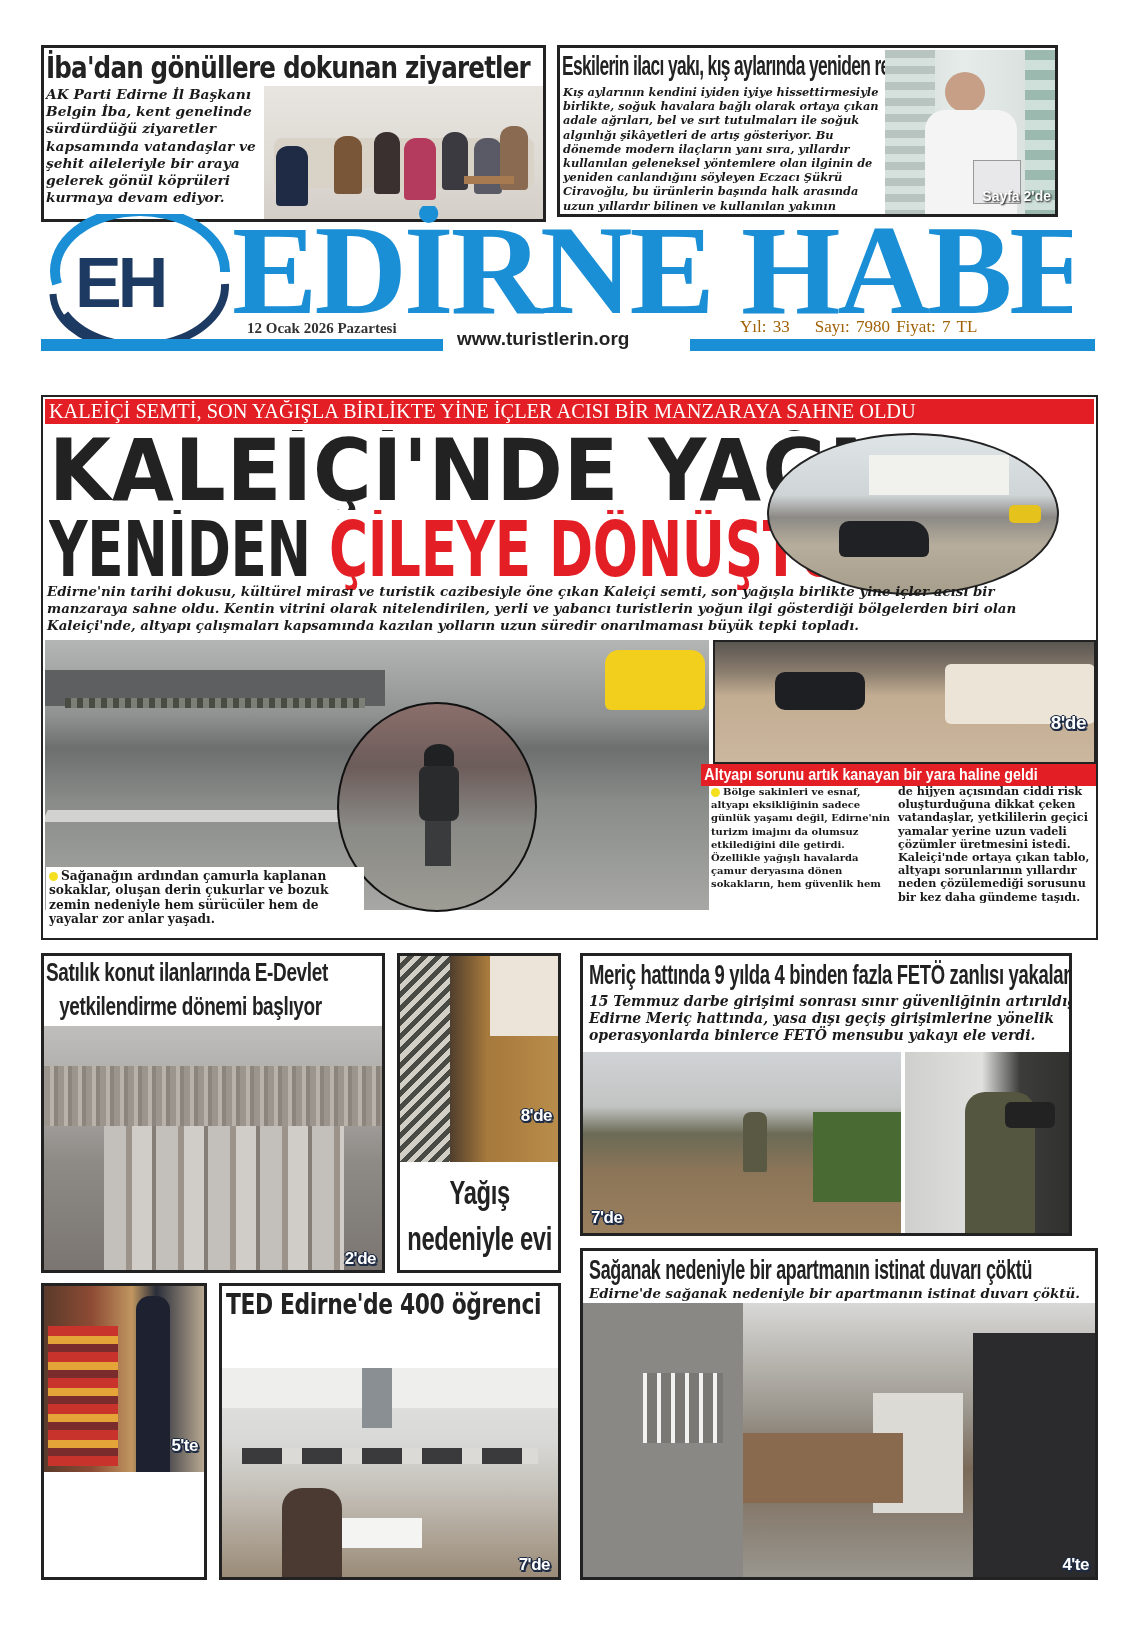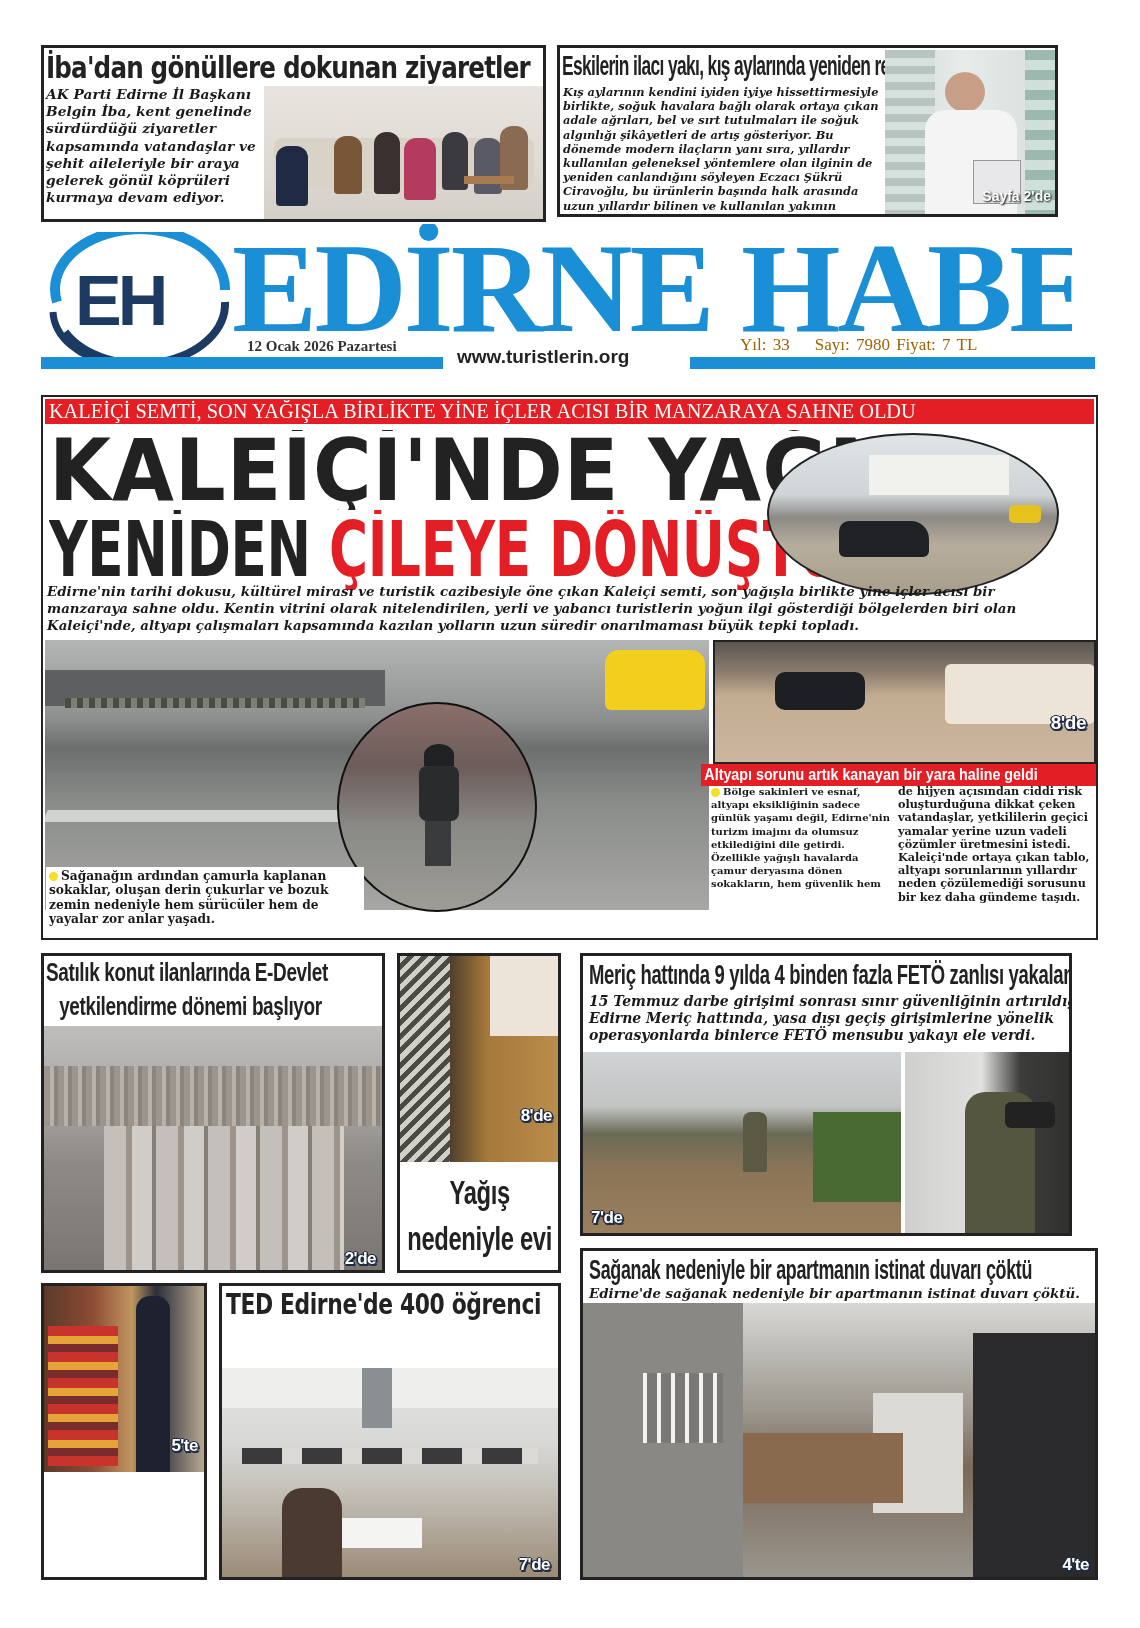--- a/index.html
+++ b/index.html
@@ -45,21 +45,21 @@
   <div class="photo" style="left:325px; top:2px; width:172px; height:166px; background:linear-gradient(90deg,#cdd7d3 0%,#e6ecea 45%,#d6dcd8 100%);">
     <div class="abs" style="left:0; top:0; width:50px; height:166px; background:repeating-linear-gradient(180deg,#b7c4c0 0 8px,#d6e0dd 8px 16px);"></div>
     <div class="abs" style="left:60px; top:22px; width:40px; height:40px; border-radius:50%; background:#c69f86;"></div>
     <div class="abs" style="left:40px; top:60px; width:92px; height:106px; background:#f4f4f4; border-radius:20px 20px 0 0;"></div>
     <div class="abs" style="left:88px; top:110px; width:48px; height:44px; background:#e8e8ea; border:1px solid #999;"></div>
     <div class="abs" style="left:140px; top:0; width:32px; height:166px; background:repeating-linear-gradient(180deg,#9cb9b0 0 10px,#cfe0da 10px 20px);"></div>
     <span class="badge-white" style="right:6px; bottom:12px;">Sayfa 2'de</span>
   </div>
 </div>
 
-<div class="abs" style="left:0; top:222px; width:1140px; height:160px;">
+<div class="abs" style="left:0; top:204px; width:1140px; height:160px;">
 
   <div class="abs" style="left:45px; top:10px; width:196px; height:140px;">
     <svg width="196" height="140" viewBox="0 0 196 140">
       <path d="M 12 70 A 85 60 0 1 1 180 58" fill="none" stroke="#1a8fd6" stroke-width="10"></path>
       <path d="M 180 70 A 85 60 0 0 1 20 100" fill="none" stroke="#1d3a63" stroke-width="8"></path>
       <path d="M 8 80 A 80 55 0 0 0 70 132" fill="none" stroke="#1d3a63" stroke-width="7"></path>
     </svg>
     <span class="abs" style="left:30px; top:34px; font-family:'Liberation Sans',sans-serif; font-weight:900; font-size:70px; color:#1d3a63; letter-spacing:-4px; line-height:70px;">EH</span>
   </div>
 

